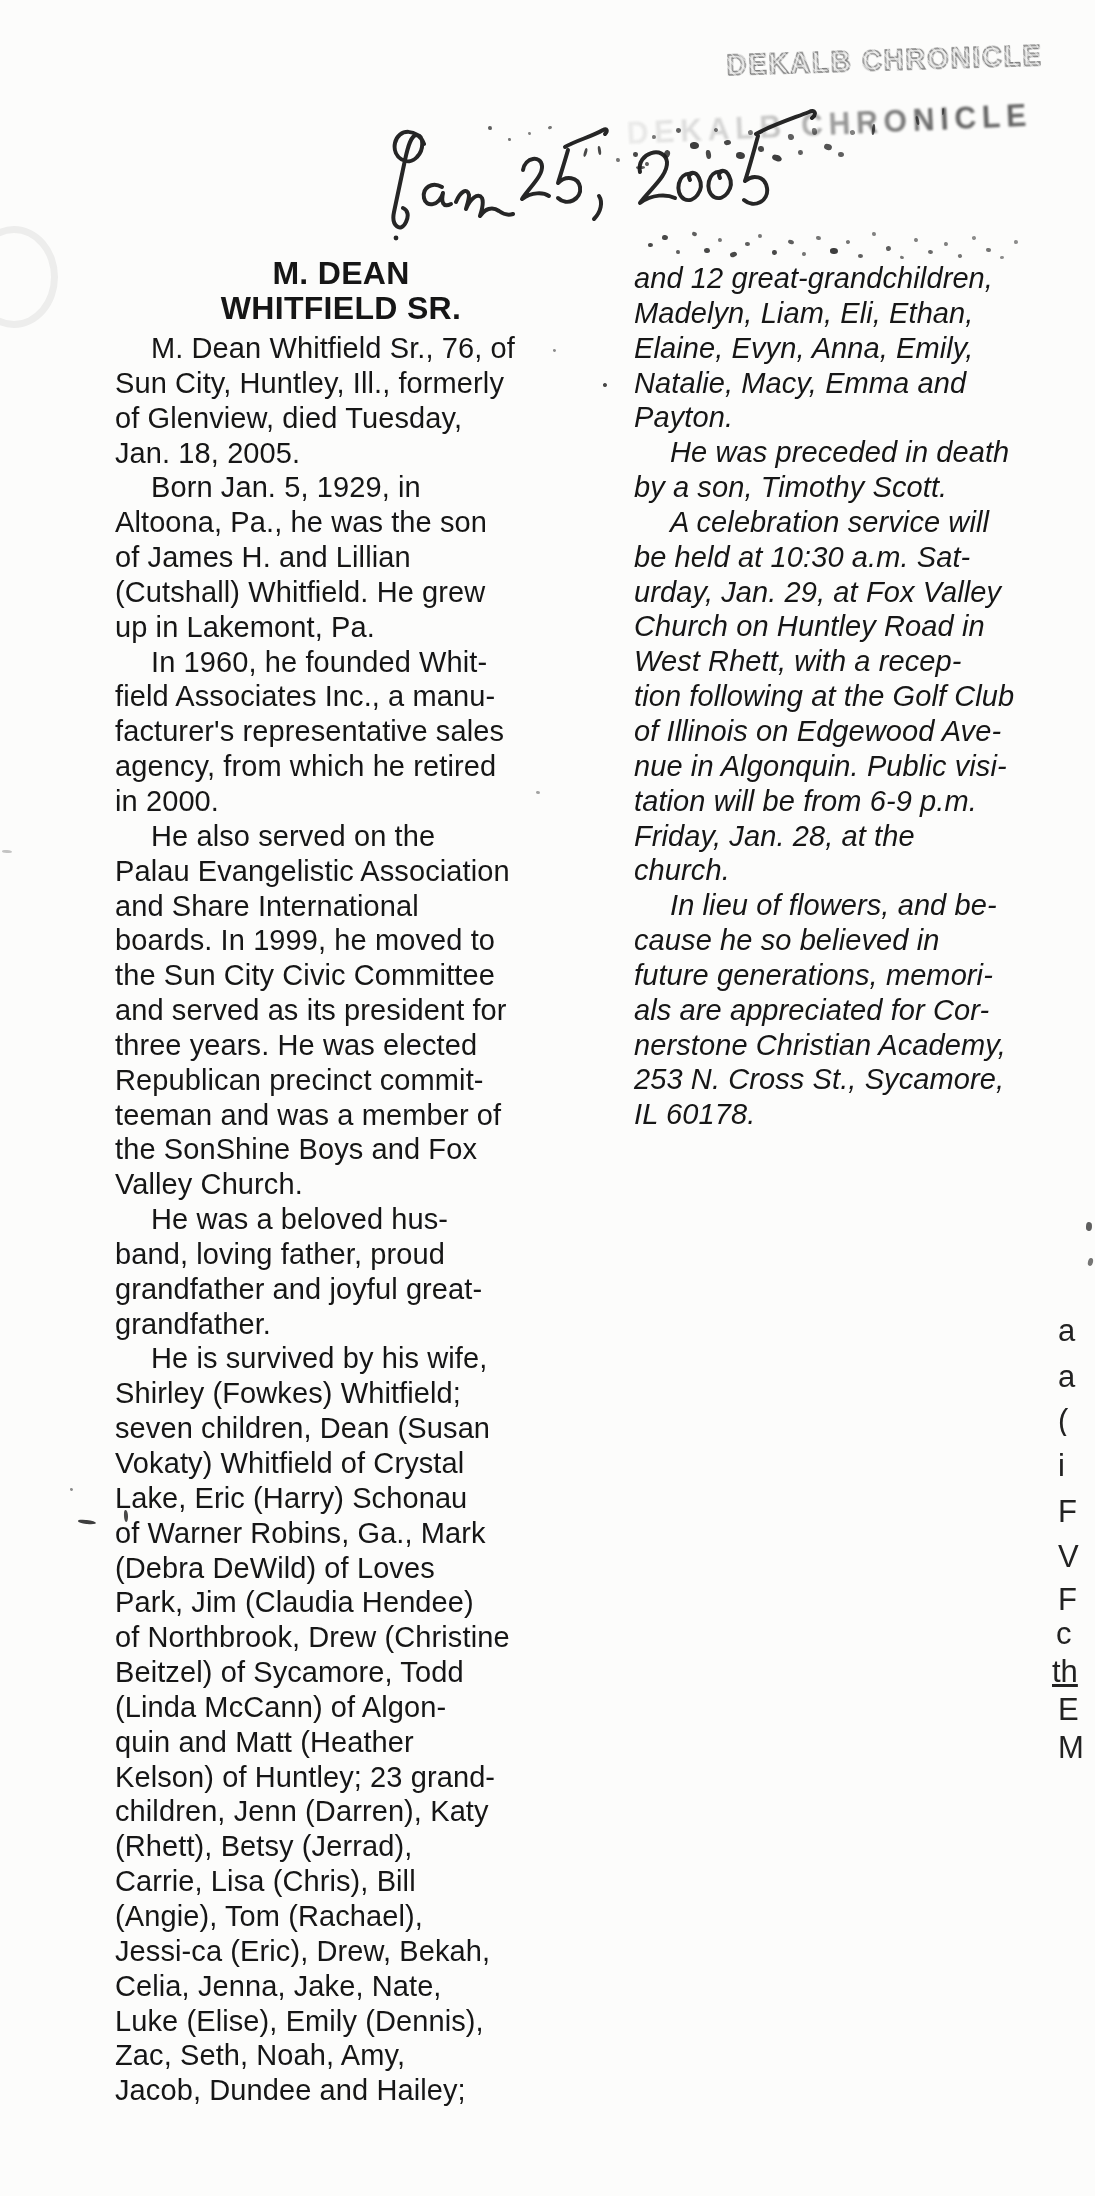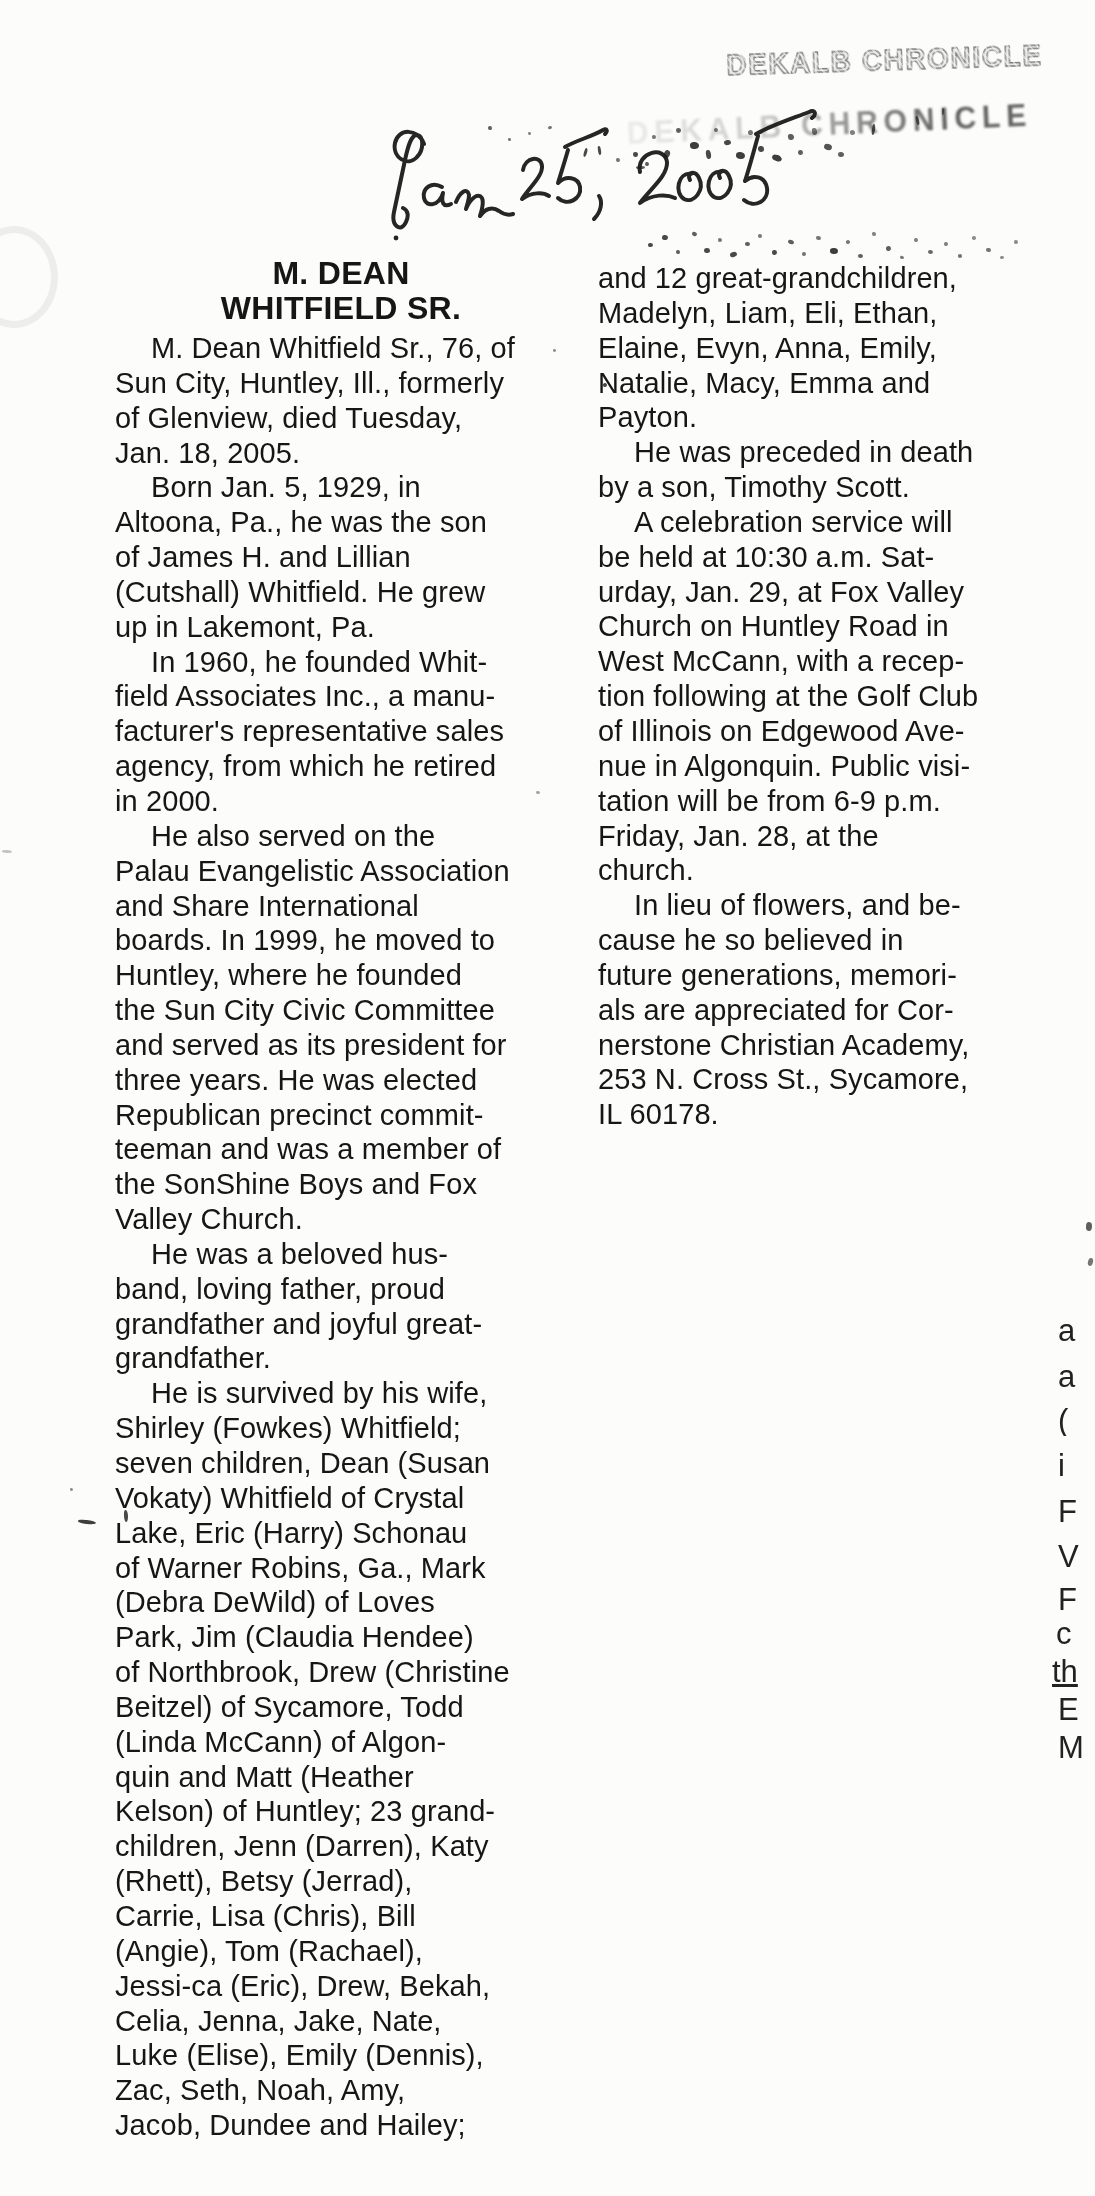--- a/index.html
+++ b/index.html
@@ -36,21 +36,21 @@
   
   .title{
     left:112px;top:256px;width:458px;
     text-align:center;font-weight:bold;font-size:32px;line-height:35px;
     letter-spacing:.3px;
   }
   .col{font-size:29px;line-height:34.85px;letter-spacing:.1px;}
   .col .line{white-space:nowrap;}
   .col .indent{text-indent:36px;}
   #col1{left:115px;top:331px;width:460px;}
-  #col2{left:598px;top:261px;width:460px;}
+  #col2{left:634px;top:261px;width:460px;font-style:italic;}
   
   .frag{
     left:1058px;width:37px;overflow:hidden;
     font-size:31px;line-height:31px;white-space:nowrap;color:#222;
   }
   
   .speck{background:#1c1c1c;border-radius:45% 55% 50% 50%;}
   .clip-arc{
     left:-30px;top:226px;width:74px;height:88px;border-radius:50%;
     border:7px solid #ededec;
@@ -111,21 +111,20 @@
     <div class="line">up in Lakemont, Pa.</div>
     <div class="line indent">In 1960, he founded Whit-</div>
     <div class="line">field Associates Inc., a manu-</div>
     <div class="line">facturer's representative sales</div>
     <div class="line">agency, from which he retired</div>
     <div class="line">in 2000.</div>
     <div class="line indent">He also served on the</div>
     <div class="line">Palau Evangelistic Association</div>
     <div class="line">and Share International</div>
     <div class="line">boards. In 1999, he moved to</div>
-    <div class="line">Huntley, where he founded</div>
     <div class="line">the Sun City Civic Committee</div>
     <div class="line">and served as its president for</div>
     <div class="line">three years. He was elected</div>
     <div class="line">Republican precinct commit-</div>
     <div class="line">teeman and was a member of</div>
     <div class="line">the SonShine Boys and Fox</div>
     <div class="line">Valley Church.</div>
     <div class="line indent">He was a beloved hus-</div>
     <div class="line">band, loving father, proud</div>
     <div class="line">grandfather and joyful great-</div>
@@ -158,21 +157,21 @@
     <div class="line">Madelyn, Liam, Eli, Ethan,</div>
     <div class="line">Elaine, Evyn, Anna, Emily,</div>
     <div class="line">Natalie, Macy, Emma and</div>
     <div class="line">Payton.</div>
     <div class="line indent">He was preceded in death</div>
     <div class="line">by a son, Timothy Scott.</div>
     <div class="line indent">A celebration service will</div>
     <div class="line">be held at 10:30 a.m. Sat-</div>
     <div class="line">urday, Jan. 29, at Fox Valley</div>
     <div class="line">Church on Huntley Road in</div>
-    <div class="line">West McCann, with a recep-</div>
+    <div class="line">West Rhett, with a recep-</div>
     <div class="line">tion following at the Golf Club</div>
     <div class="line">of Illinois on Edgewood Ave-</div>
     <div class="line">nue in Algonquin. Public visi-</div>
     <div class="line">tation will be from 6-9 p.m.</div>
     <div class="line">Friday, Jan. 28, at the</div>
     <div class="line">church.</div>
     <div class="line indent">In lieu of flowers, and be-</div>
     <div class="line">cause he so believed in</div>
     <div class="line">future generations, memori-</div>
     <div class="line">als are appreciated for Cor-</div>

